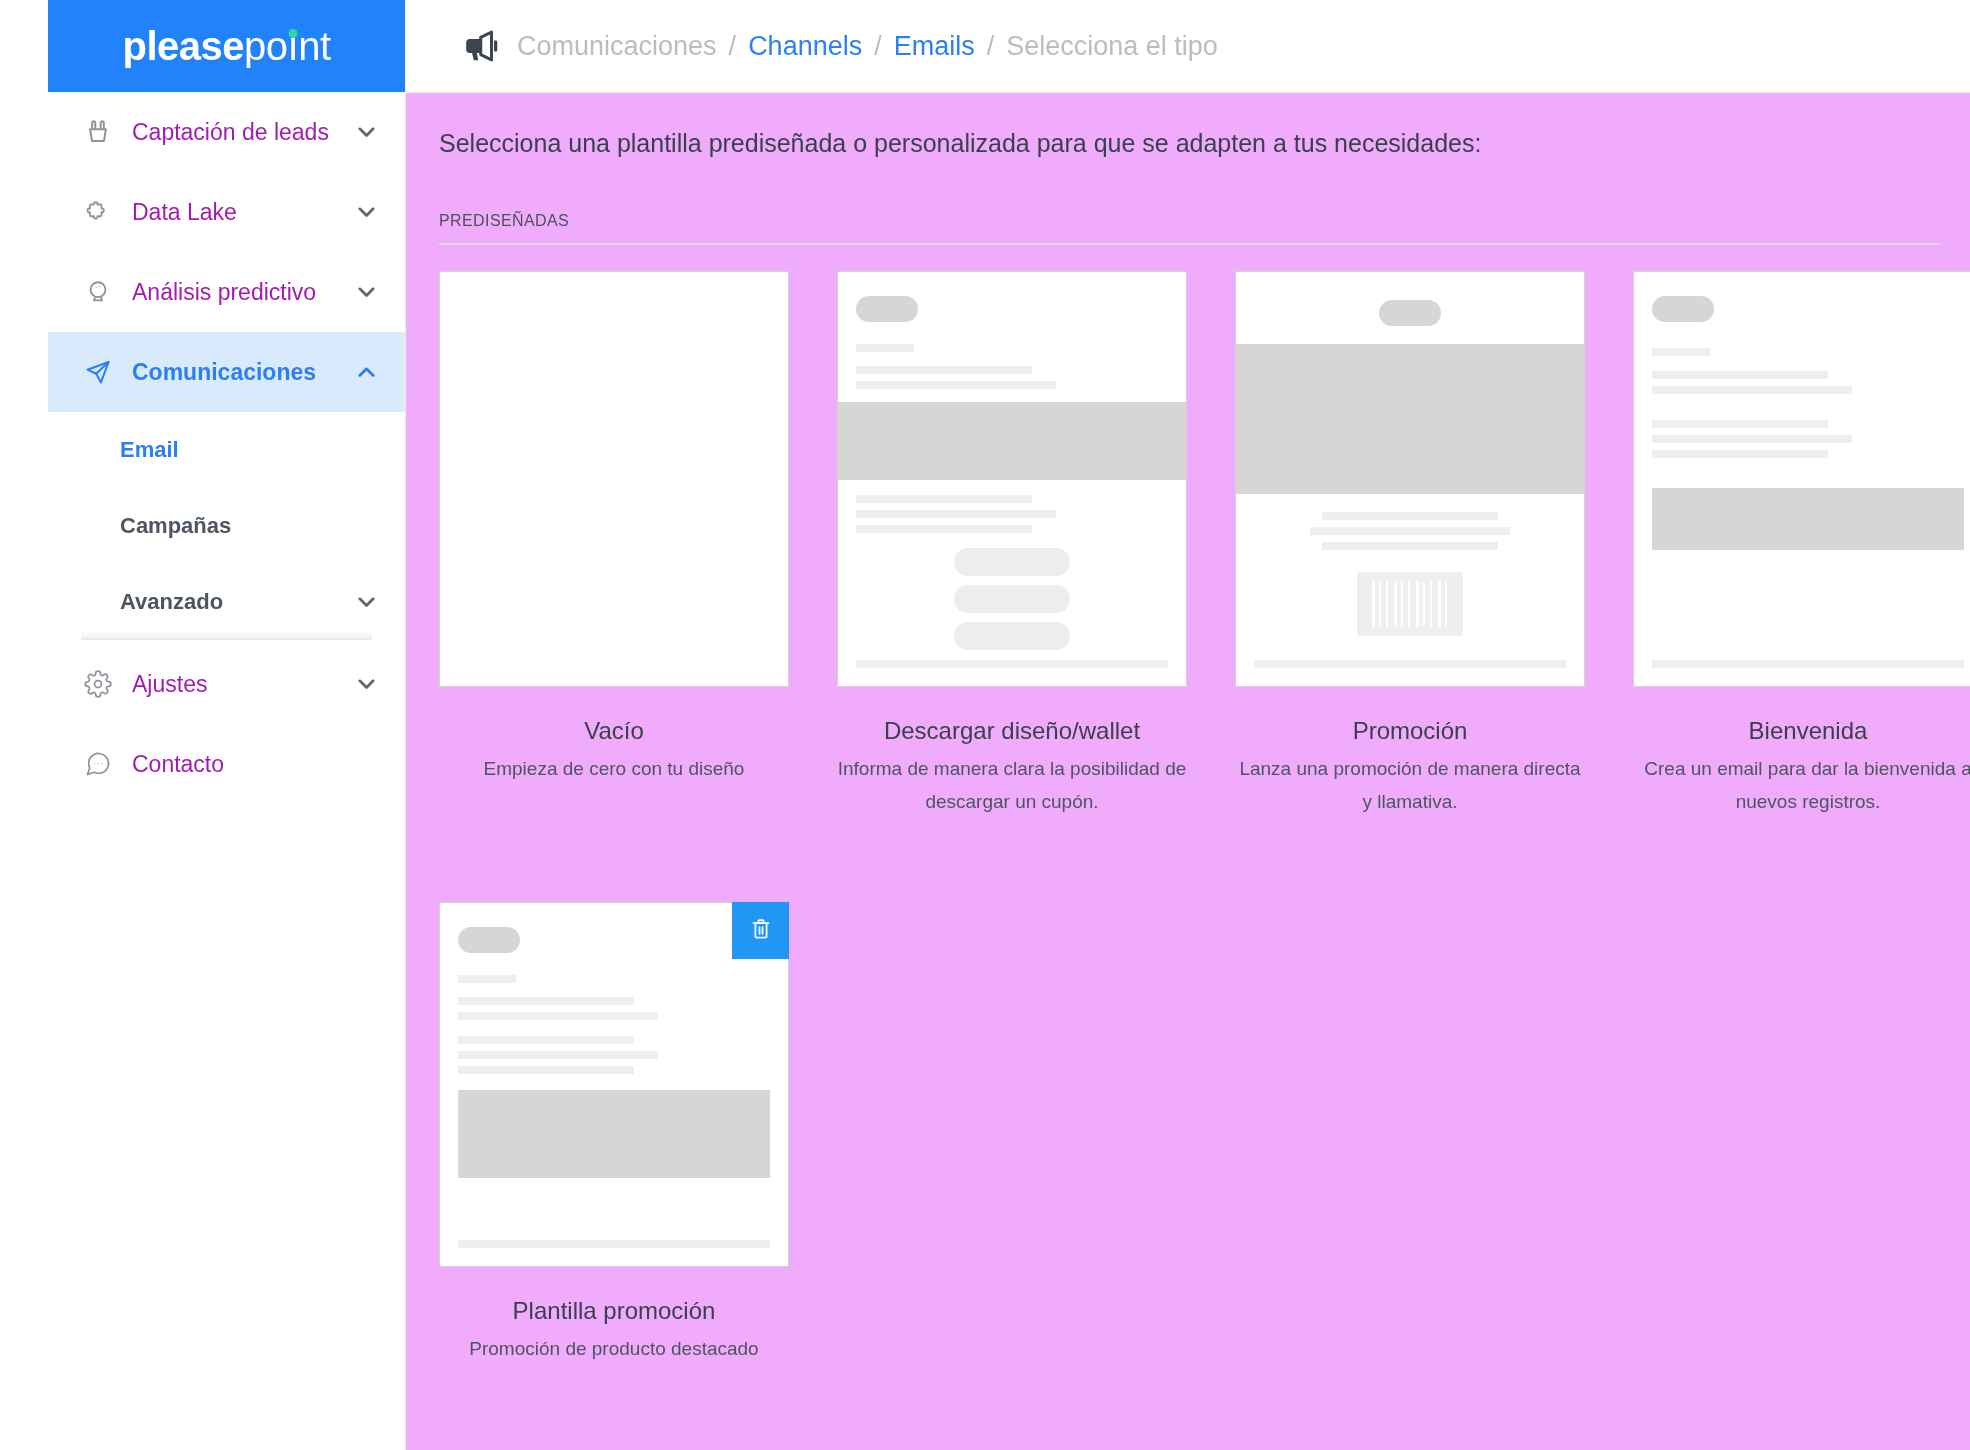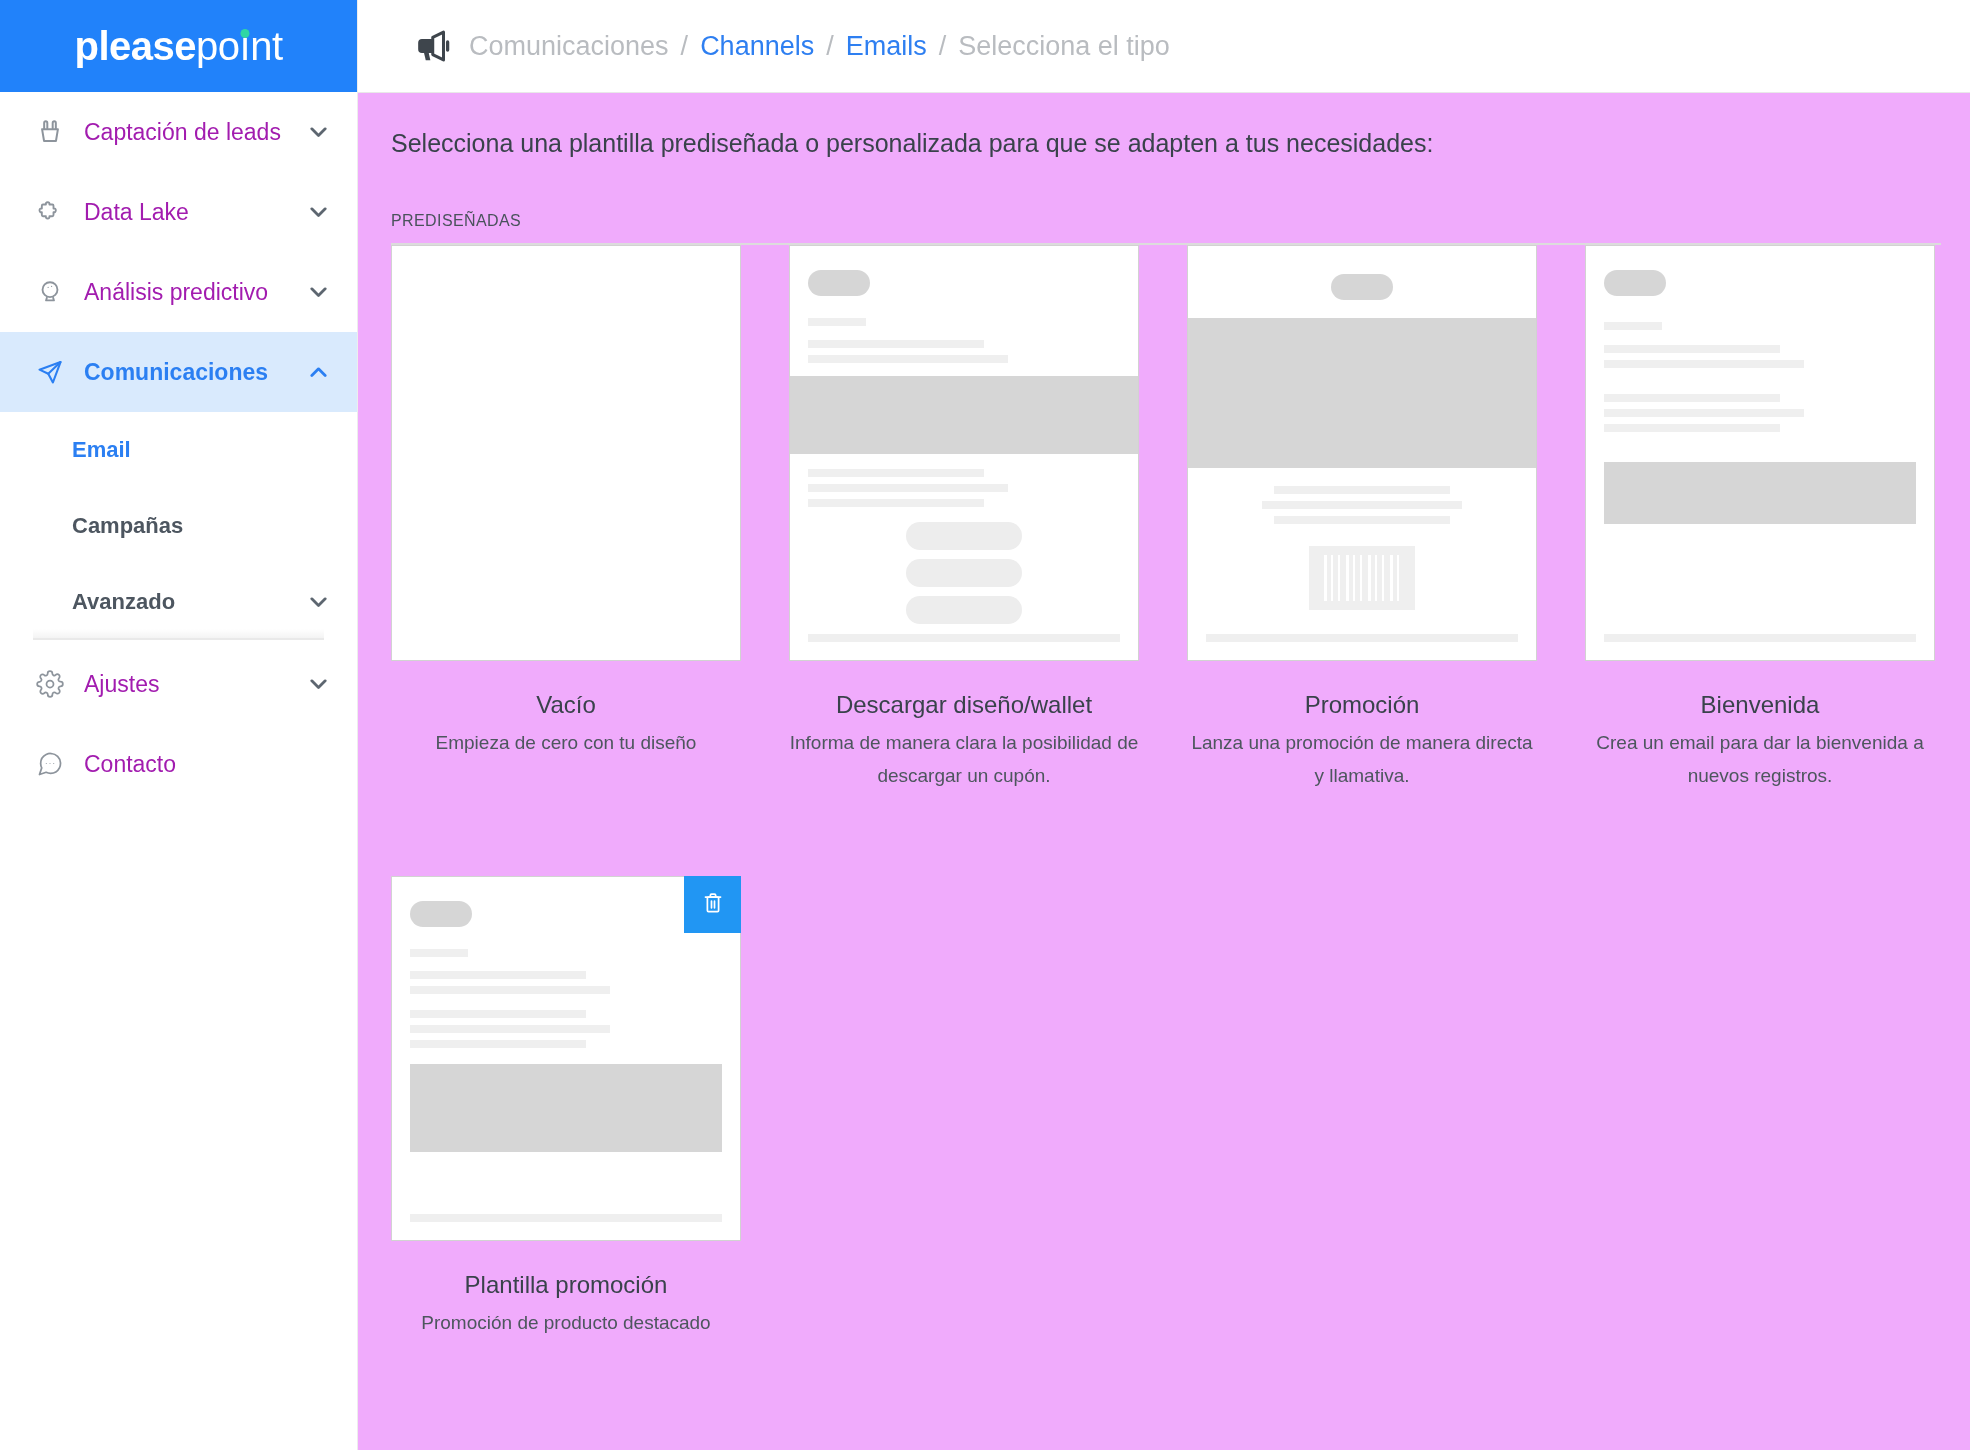--- a/index.html
+++ b/index.html
@@ -1,18 +1,18 @@
 <!DOCTYPE html>
 <html><head>
 <meta charset="utf-8">
 <style>
   * { box-sizing: border-box; margin: 0; padding: 0; }
   html,body { width:1970px; height:1450px; overflow:hidden; }
   body { font-family:"Liberation Sans","DejaVu Sans",sans-serif; background:#ffffff; }
-  .app { display:flex; width:1970px; height:1450px; }
+  .app { display:flex; width:1970px; height:1450px;padding-left:48px; }
 
   
   .sidebar { width:358px; flex:0 0 358px; background:#fff; border-right:1px solid #ededed; }
   .logo { height:92px; background:#2182fa; display:flex; align-items:center; justify-content:center; cursor:pointer; }
   .logo-text { color:#fff; font-size:40px; letter-spacing:-0.5px; line-height:1; }
   .lt-bold { font-weight:700; }
   .lt-light { font-weight:400; }
   .logo-i { position:relative; display:inline-block; }
   .logo-i::after { content:""; position:absolute; left:50%; transform:translateX(-50%); top:3px;
                    width:9px; height:9px; border-radius:50%; background:#2fd7a4; }
@@ -44,21 +44,21 @@
   .crumb.muted { color:#b9bcc0; }
   .crumb.link { color:#2e7ff1; cursor:pointer; }
   .crumb-sep { color:#b9bcc0; }
 
   .content { flex:1; background:#f0abfc; padding:36px 29px 0 33px; overflow:hidden; }
   .intro { font-size:25px; color:#39424b; }
   .section { margin-top:54px; }
   .section.second { margin-top:84px; }
   .section-label { font-size:16px; color:#49525b; letter-spacing:0.4px; padding-bottom:13px;
                    border-bottom:2px solid #dcdcdc; }
-  .cards { display:flex; gap:48px; align-items:flex-start; }
+  .cards { display:flex; gap:48px; margin-top:26px; align-items:flex-start; }
   .tpl { width:350px; }
   .card { width:350px; height:416px; background:#fff; border:1px solid #d2d2d2; padding:18px;
           display:flex; flex-direction:column; position:relative; cursor:pointer; }
   .card.custom-size { height:365px; }
   .caption { text-align:center; margin-top:30px; }
   .cap-title { font-size:24px; color:#39424b; }
   .cap-desc { font-size:19px; color:#4d565e; line-height:1.72; margin-top:8px; }
 
   
   .sk-pill { width:62px; height:26px; border-radius:14px; background:#d6d6d6; flex:0 0 auto; margin-top:6px; }

